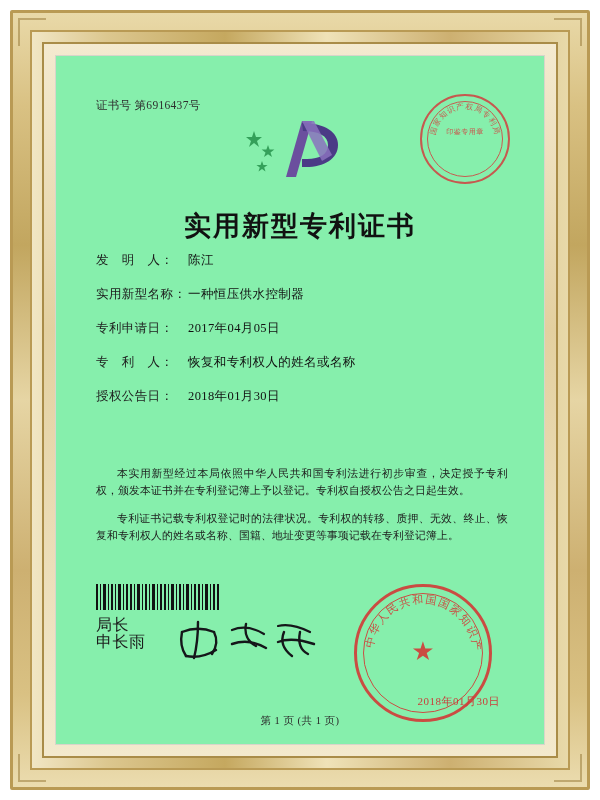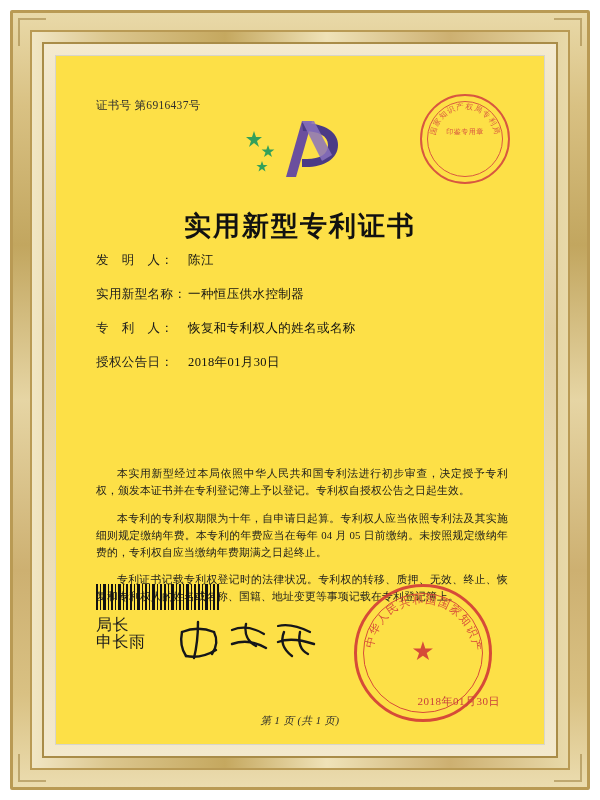--- a/index.html
+++ b/index.html
@@ -54,21 +54,21 @@
     box-sizing: border-box;
     border: 2px solid #a98c48;
     background: linear-gradient(180deg, #f4ead0 0%, #e3d0a0 40%, #f3e9cd 100%);
   }
   .paper {
     position: absolute;
     left: 55px;
     top: 55px;
     width: 490px;
     height: 690px;
-    background: #fde047;
+    background: #86efac;
     box-sizing: border-box;
     border: 1px solid #d8d5ca;
     overflow: hidden;
   }
   
   .corner {
     position: absolute;
     width: 26px;
     height: 26px;
     border: 2px solid #9c7f3e;
@@ -239,21 +239,20 @@
   }
 
   .page-footer {
     position: absolute;
     left: 0; right: 0;
     bottom: 16px;
     text-align: center;
     font-size: 10.5px;
     color: #2a2a2a;
     letter-spacing: .5px;
-    font-style: italic;
   }
 </style>
 </head>
 <body>
 
 <div class="page">
 
   <div class="frame-outer"></div>
   <div class="frame-mid"></div>
   <div class="frame-inner-band"></div>
@@ -295,30 +294,32 @@
     <div class="title">实用新型专利证书</div>
 
     <div class="fields">
       <div class="field-row">
         <span class="field-label">发　明　人：</span><span class="field-value">陈江</span>
       </div>
       <div class="field-row">
         <span class="field-label">实用新型名称：</span><span class="field-value">一种恒压供水控制器</span>
       </div>
       <div class="field-row">
+        <span class="field-label">专利申请日：</span><span class="field-value">2017年04月05日</span>
+      </div>
+      <div class="field-row">
         <span class="field-label">专　利　人：</span><span class="field-value">恢复和专利权人的姓名或名称</span>
       </div>
       <div class="field-row">
         <span class="field-label">授权公告日：</span><span class="field-value">2018年01月30日</span>
       </div>
     </div>
 
     <div class="paragraphs">
       <p class="para">本实用新型经过本局依照中华人民共和国专利法进行初步审查，决定授予专利权，颁发本证书并在专利登记簿上予以登记。专利权自授权公告之日起生效。</p>
-      <p class="para">本专利的专利权期限为十年，自申请日起算。专利权人应当依照专利法及其实施细则规定缴纳年费。本专利的年费应当在每年 04 月 05 日前缴纳。未按照规定缴纳年费的，专利权自应当缴纳年费期满之日起终止。</p>
       <p class="para">专利证书记载专利权登记时的法律状况。专利权的转移、质押、无效、终止、恢复和专利权人的姓名或名称、国籍、地址变更等事项记载在专利登记簿上。</p>
     </div>
 
     <div class="barcode">
       <svg width="124" height="26" viewBox="0 0 124 26">
         <g fill="#111">
           <rect x="0" y="0" width="2" height="26"></rect>
             <rect x="4" y="0" width="1" height="26"></rect>
           <rect x="7" y="0" width="3" height="26"></rect>
             <rect x="12" y="0" width="1" height="26"></rect>

